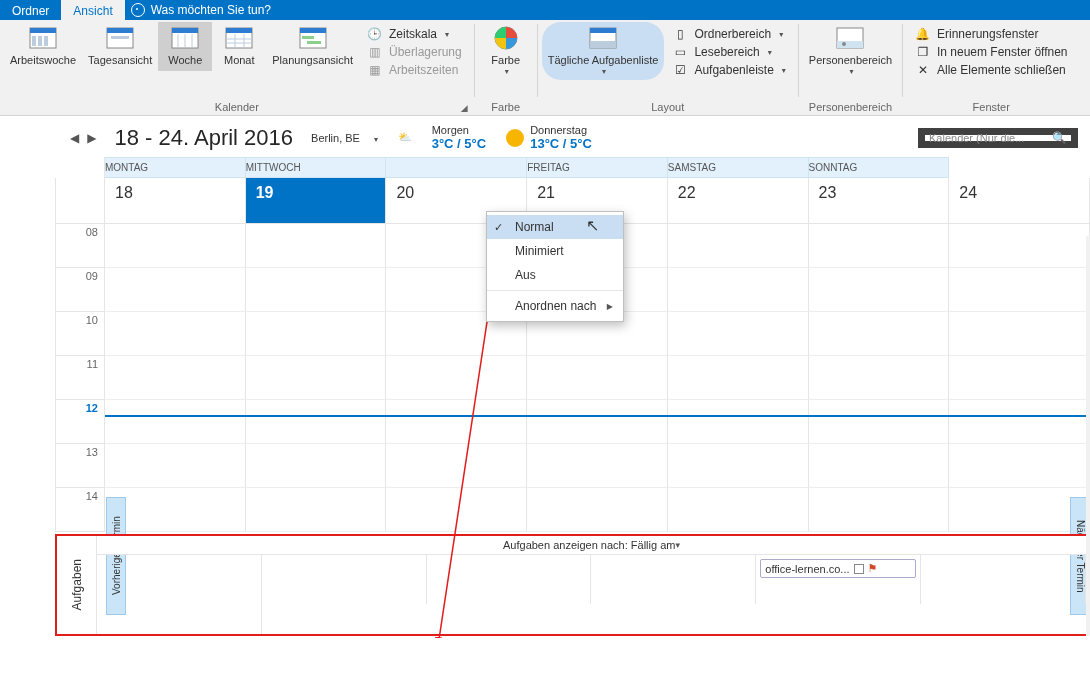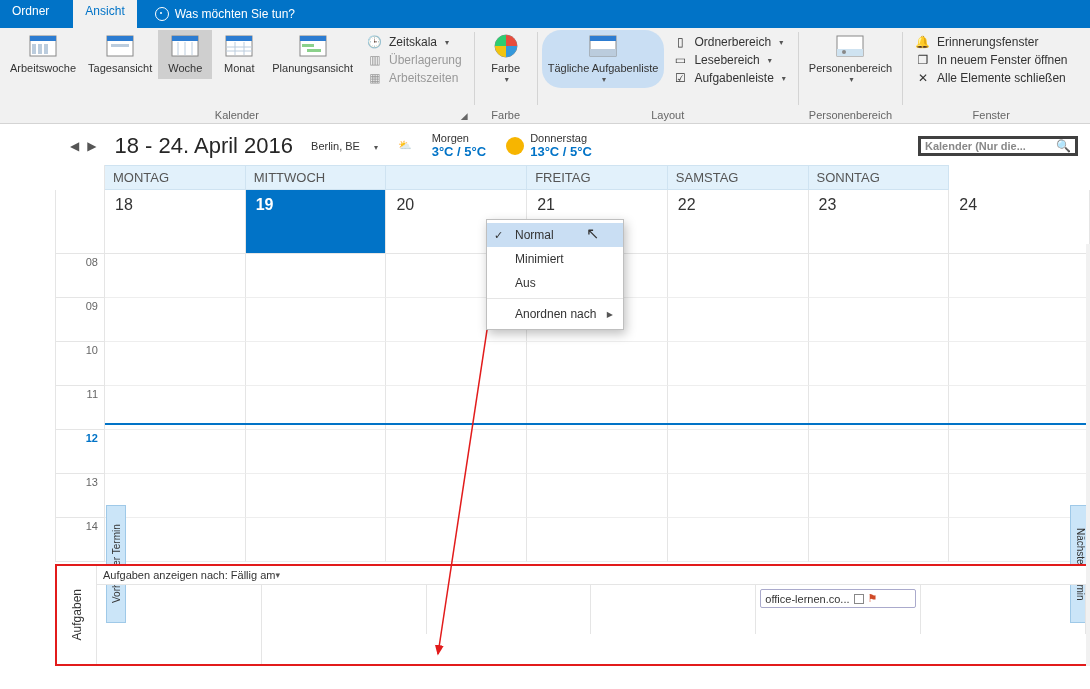--- a/index.html
+++ b/index.html
@@ -1,19 +1,19 @@
 <!DOCTYPE html>
 <html><head>
 <meta charset="utf-8">
 <style>
   * { box-sizing: border-box; margin: 0; padding: 0; font-family: "Segoe UI", Arial, sans-serif; }
   body { font-size: 12px; color: #333; background: #fff; overflow: hidden; }
 
   
-  .tabs-bar { background: #0173c7; display: flex; align-items: stretch; height: 28px; color: #fff; gap: 12px; }
+  .tabs-bar { background: #0173c7; display: flex; align-items: stretch; height: 20px; color: #fff; }
   .tab { padding: 4px 12px; font-size: 12px; cursor: pointer; }
   .tab.active { background: #f1f1f1; color: #0173c7; }
   .tell-me { display: flex; align-items: center; gap: 6px; margin-left: 6px; color: #fff; font-size: 12px; }
   .tell-me .bulb { width: 14px; height: 14px; border: 1.5px solid #fff; border-radius: 50%; position: relative; }
   .tell-me .bulb::after { content: ""; position: absolute; left: 4px; top: 4px; width: 2px; height: 2px; background: #fff; border-radius: 50%; }
 
   
   .ribbon { background: #f1f1f1; border-bottom: 1px solid #d4d4d4; height: 96px; display: flex; position: relative; }
   .group { display: flex; flex-direction: column; padding: 2px 4px 0 4px; }
   .group-body { flex: 1; display: flex; align-items: flex-start; }
@@ -34,48 +34,48 @@
   
   .content { position: relative; }
   .cal-header { display:flex; align-items:center; padding: 8px 12px 6px 70px; gap: 18px;}
   .nav-arrows { display:flex; gap:8px; color:#555; font-size:12px; }
   .date-range { font-size: 22px; color:#262626; font-weight: 300; }
   .weather { display:flex; gap:20px; align-items:center; font-size:11px; color:#333; }
   .weather .city { display:flex; align-items:baseline; gap:12px;}
   .weather .day { display:flex; align-items:center; gap:6px; }
   .weather .temp { font-weight:bold; color:#0173c7; font-size:13px;}
   .weather .sun { width:18px;height:18px;border-radius:50%;background:#f7b500;display:inline-block;}
-  .search-cal { margin-left:auto; border:3px solid #404040; padding:2px 4px; height:20px; width:160px; font-size:11px; color:#888; display:flex; align-items:center; justify-content:space-between;font-weight:bold;}
+  .search-cal { margin-left:auto; border:7px solid #404040; padding:2px 4px; height:20px; width:160px; font-size:11px; color:#888; display:flex; align-items:center; justify-content:space-between;}
   .search-cal .mag { font-size:12px; color:#666;}
 
   
   .gridwrap { position:relative; padding-left:55px;}
   .day-head { display:grid; grid-template-columns: 50px repeat(7, 1fr); }
   .day-head .spacer { border-right:1px solid #e5e5e5;}
-  .dh { background:#e2f1fb; border:1px solid #cfe3f1; border-left:none; padding:4px 8px; font-size:13px; color:#555; text-transform:uppercase;}
+  .dh { background:#e2f1fb; border:1px solid #cfe3f1; border-left:none; padding:4px 0; font-size:10px; color:#555; text-transform:uppercase;}
   .dh.active { background:#0173c7; color:#fff; }
   .date-row { display:grid; grid-template-columns: 50px repeat(7, 1fr); }
-  .dr { border:1px solid #e5e5e5; border-top:none; border-left:none; padding:6px 10px; font-size:16px; color:#333; height:64px;}
+  .dr { border:1px solid #e5e5e5; border-top:none; border-left:none; padding:6px 10px; font-size:16px; color:#333; height:46px;}
   .dr.first { border-left:1px solid #e5e5e5;}
   .dr.active { background:#0173c7; color:#fff; font-weight:bold;}
   .timegrid { display:grid; grid-template-columns: 50px repeat(7, 1fr); }
   .hour { border:1px solid #e5e5e5; border-top:none; padding:2px 6px; font-size:11px; color:#666; text-align:right; height:44px;}
   .cell { border-right:1px solid #e5e5e5; border-bottom:1px solid #eee; height:44px;}
   .now-line { position:absolute; left:105px; right:0; height:0; border-top:2px solid #0173c7;}
 
   .prev-termin, .next-termin { position:absolute; top:340px; width:20px; height:118px; background:#cbe5f8; border:1px solid #9fc9e8; display:flex; align-items:center; justify-content:center; font-size:10px; color:#333; writing-mode: vertical-rl; transform: rotate(180deg); cursor:pointer;}
   .prev-termin { left:106px; }
   .next-termin { right:0; transform:none; writing-mode: vertical-rl;}
 
   
   .tasks-panel { position:relative; margin:2px 2px 2px 55px; border:2px solid #e21b1b; height:102px; display:flex;}
   .tasks-side { width:40px; border-right:1px solid #e5e5e5; display:flex; align-items:center; justify-content:center;}
   .tasks-side span { writing-mode: vertical-rl; transform: rotate(180deg); font-size:12px; color:#333;}
   .tasks-body { flex:1; display:flex; flex-direction:column;}
-  .tasks-head { padding:3px 6px; font-size:11px; border-bottom:1px solid #e5e5e5; background:#fff; display:flex; justify-content:flex-start; align-items:center;}
+  .tasks-head { padding:3px 6px; font-size:11px; border-bottom:1px solid #e5e5e5; background:#fff; display:flex; justify-content:center; align-items:center;}
   .tasks-head .dd { font-size:9px; color:#555;}
   .tasks-cols { flex:1; display:grid; grid-template-columns: repeat(6, 1fr);}
   .tcol { border-right:1px solid #e5e5e5; padding:4px;}
   .task-item { border:1px solid #aac; background:#fff; font-size:11px; padding:2px 4px; display:flex; align-items:center; gap:4px; border-radius:2px;}
   .task-item .flag { color:#d04a27; font-size:11px;}
   .task-item .box { width:10px; height:10px; border:1px solid #888;}
 
   
   .dd-menu { position:absolute; top:95px; left:486px; width:138px; background:#fff; border:1px solid #bfbfbf; box-shadow: 2px 4px 10px rgba(0,0,0,0.25); z-index:50; padding:3px 0;}
   .dd-item { padding:5px 10px 5px 28px; font-size:12px; cursor:pointer; position:relative; display:flex; justify-content:space-between; align-items:center;}

